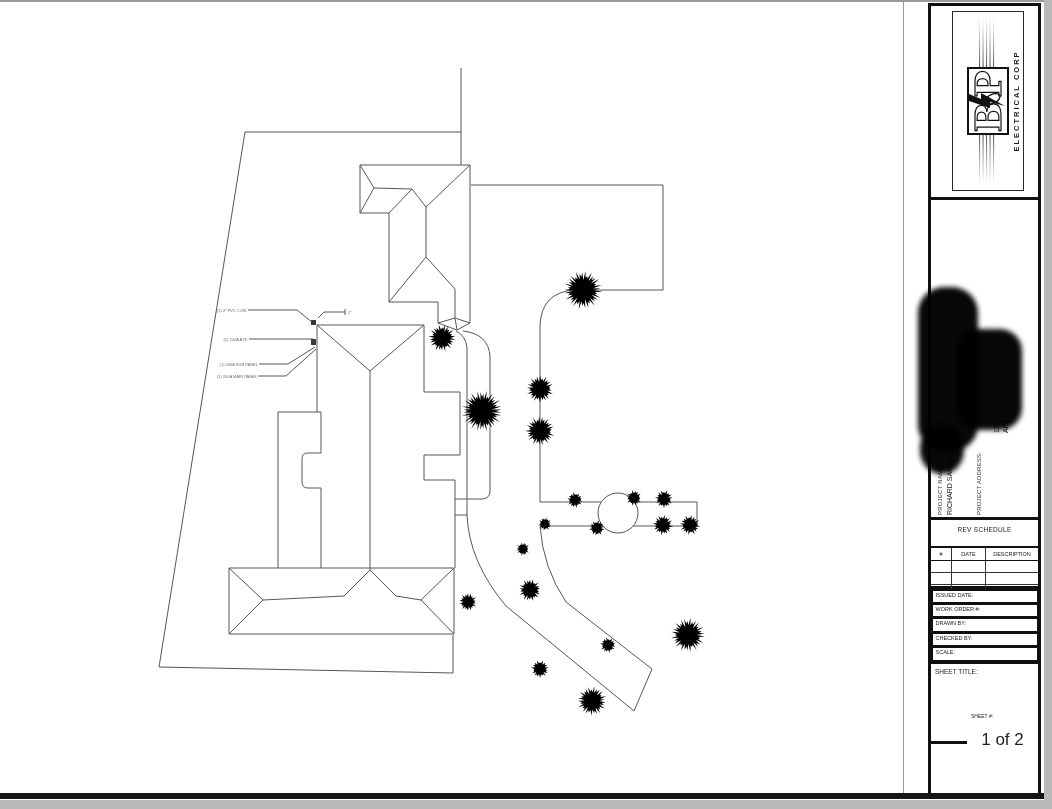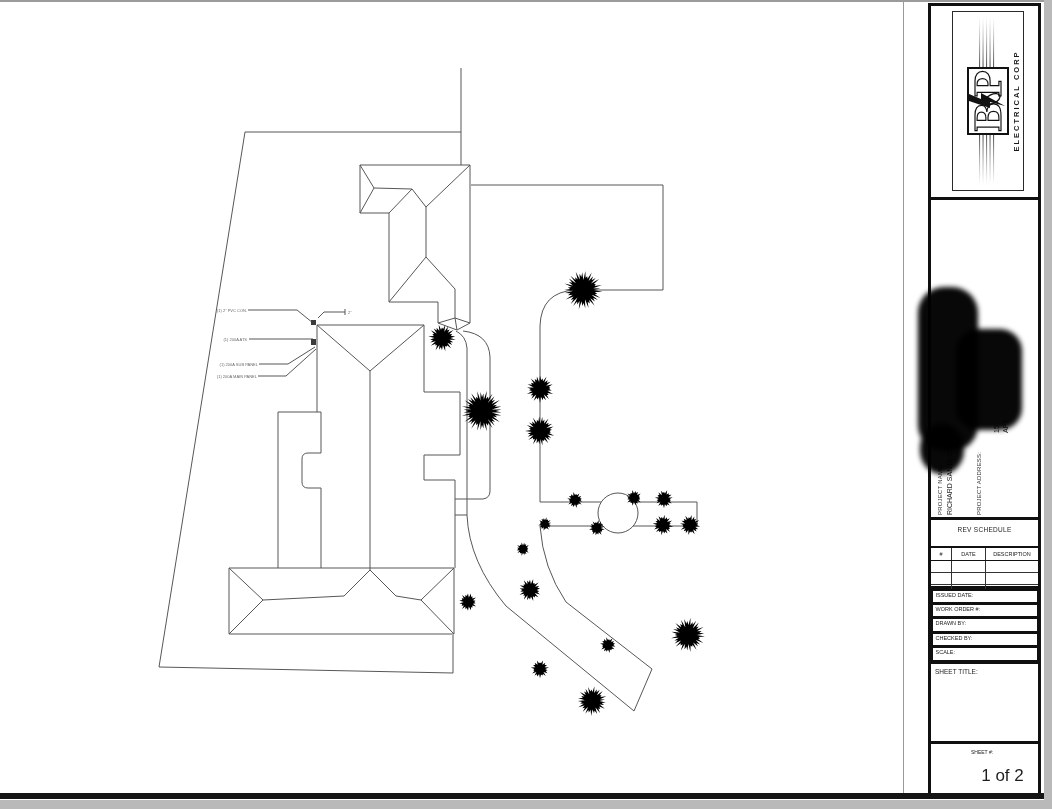--- a/index.html
+++ b/index.html
@@ -23,21 +23,21 @@
   .titleblock{
     position:absolute;left:928px;top:3px;width:113px;height:794px;
     background:#fff;border:3px solid #101010;box-sizing:border-box;
   }
   .tb-sec{position:absolute;left:0;right:0;border-bottom:3px solid #101010;box-sizing:border-box;background:#fff;}
   .sec-logo{top:0;height:194px;}
   .sec-info{top:194px;height:320px;}
   .sec-rev{top:514px;height:69px;}
   .sec-fields{top:583px;height:75px;background:#101010;display:flex;flex-direction:column;}
   .sec-stitle{top:658px;height:80px;}
-  .sec-snum{top:738px;height:53px;border-bottom:none;margin-left:36px;}
+  .sec-snum{top:702px;height:53px;border-bottom:none;margin-left:36px;}
 
   .logo-box{position:absolute;left:21px;top:5px;width:70px;height:178px;border:1px solid #2a2a2a;}
 
   .rot{position:absolute;transform:rotate(-90deg);transform-origin:0 0;white-space:nowrap;color:#3c3c3c;}
   .tb-label{font-size:6px;letter-spacing:.2px;color:#333;}
   .tb-value{font-size:7px;color:#222;}
 
   .redaction{position:absolute;left:0;top:0;filter:blur(2.5px);}
   .blob{position:absolute;background:#000;opacity:.97;}
   .blob1{left:918px;top:287px;width:60px;height:164px;border-radius:26px;}

